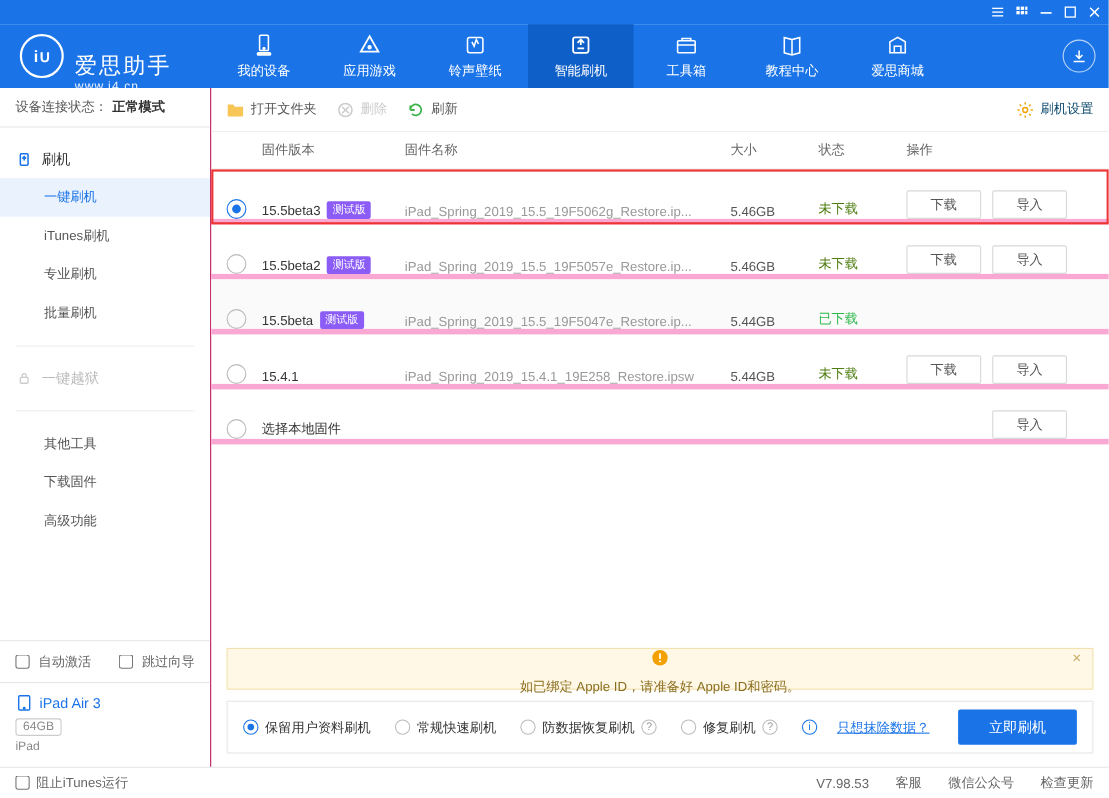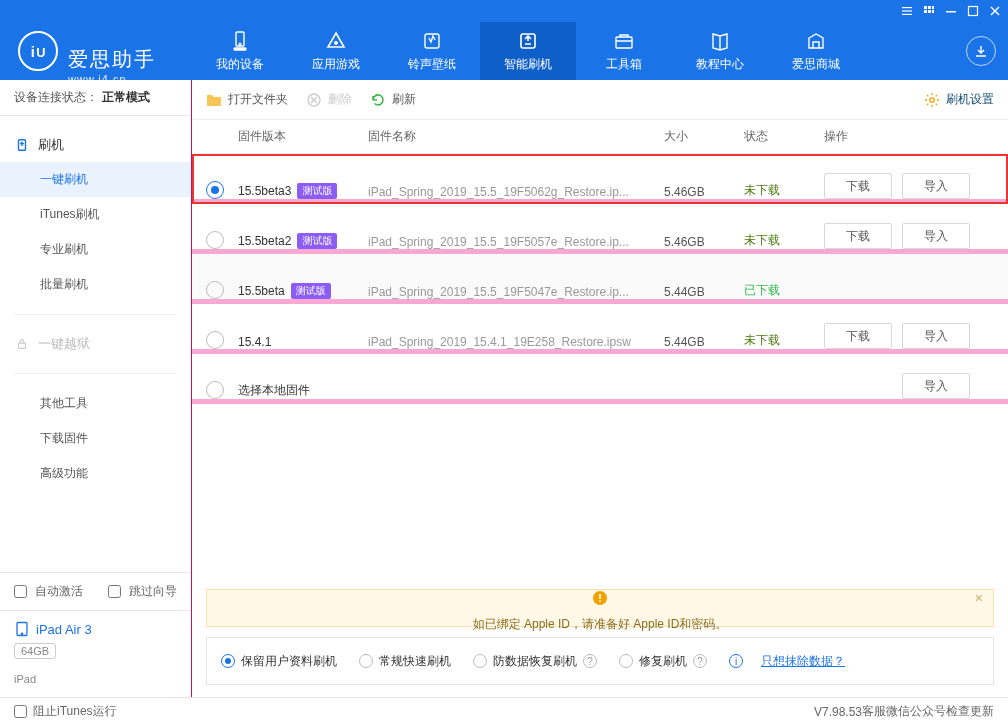--- a/index.html
+++ b/index.html
@@ -94,21 +94,21 @@
 .radio-opt { display: flex; align-items: center; gap: 6px; cursor: pointer; }
 .radio-opt .sm-radio { width: 14px; height: 14px; border: 1.5px solid #bbb; border-radius: 50%; display: flex; align-items: center; justify-content: center; }
 .radio-opt.checked .sm-radio { border-color: #1a74e8; }
 .radio-opt.checked .sm-radio::after { content: ""; width: 6px; height: 6px; background: #1a74e8; border-radius: 50%; }
 .q-icon { width: 14px; height: 14px; border: 1px solid #bbb; border-radius: 50%; color: #999; font-size: 10px; display: flex; align-items: center; justify-content: center; cursor: pointer; }
 .link-text { color: #1a74e8; text-decoration: underline; cursor: pointer; margin-left: -4px; }
 .info-i { width: 14px; height: 14px; border: 1px solid #1a74e8; color: #1a74e8; border-radius: 50%; font-size: 10px; display: flex; align-items: center; justify-content: center; }
 .flash-btn { margin-left: auto; width: 108px; height: 32px; background: #1a74e8; color: #fff; border: none; border-radius: 2px; font-size: 13px; cursor: pointer; }
 
 
-.statusbar { height: 28px; border-top: 1px solid #e6e6e6; display: flex; align-items: center; padding: 0 14px; font-size: 12px; color: #666; }
+.statusbar { height: 28px; border-top: 1px solid #e6e6e6; display: flex; align-items: center; padding: 0 14px; font-size: 12px; color: #666; gap: 24px; }
 .statusbar .spacer { flex: 1; }
 .statusbar .sb-item { cursor: pointer; }
 .statusbar label { display: flex; align-items: center; gap: 6px; cursor: pointer; }
 </style>
 </head>
 <body>
 
 <div class="titlebar">
   <span class="sys-btn">
       <svg viewBox="0 0 12 12">
@@ -286,21 +286,21 @@
         <div class="device-name">
           <svg class="dev-icon" viewBox="0 0 16 16" fill="none" stroke="#1a74e8" stroke-width="1.3">
               <rect x="3" y="1.5" width="10" height="13" rx="1"></rect>
               <circle cx="8" cy="12.8" r="0.7" fill="#1a74e8"></circle>
             </svg>
           <span>iPad Air 3</span>
         </div>
         <div class="device-meta">
           <span class="badge">64GB</span>
         </div>
-        <div class="device-meta" style="margin-top:14px;">
+        <div class="device-meta" style="margin-top:4px;">
           <span>iPad</span>
         </div>
       </div>
     </div>
   </div>
 
   <div class="content">
     <div class="toolbar">
       <div class="tb-btn">
         <span class="tb-icon">
@@ -452,20 +452,21 @@
           <span>防数据恢复刷机</span>
           <span class="q-icon">?</span>
         </div>
         <div class="radio-opt">
           <span class="sm-radio"></span>
           <span>修复刷机</span>
           <span class="q-icon">?</span>
         </div>
         <span class="info-i">i</span>
         <span class="link-text">只想抹除数据？</span>
+        <button class="flash-btn">立即刷机</button>
       </div>
   </div>
 </div>
 
 <div class="statusbar">
   <label>
     <input type="checkbox" style="">
     <span>阻止iTunes运行</span>
   </label>
   <div class="spacer"></div>

